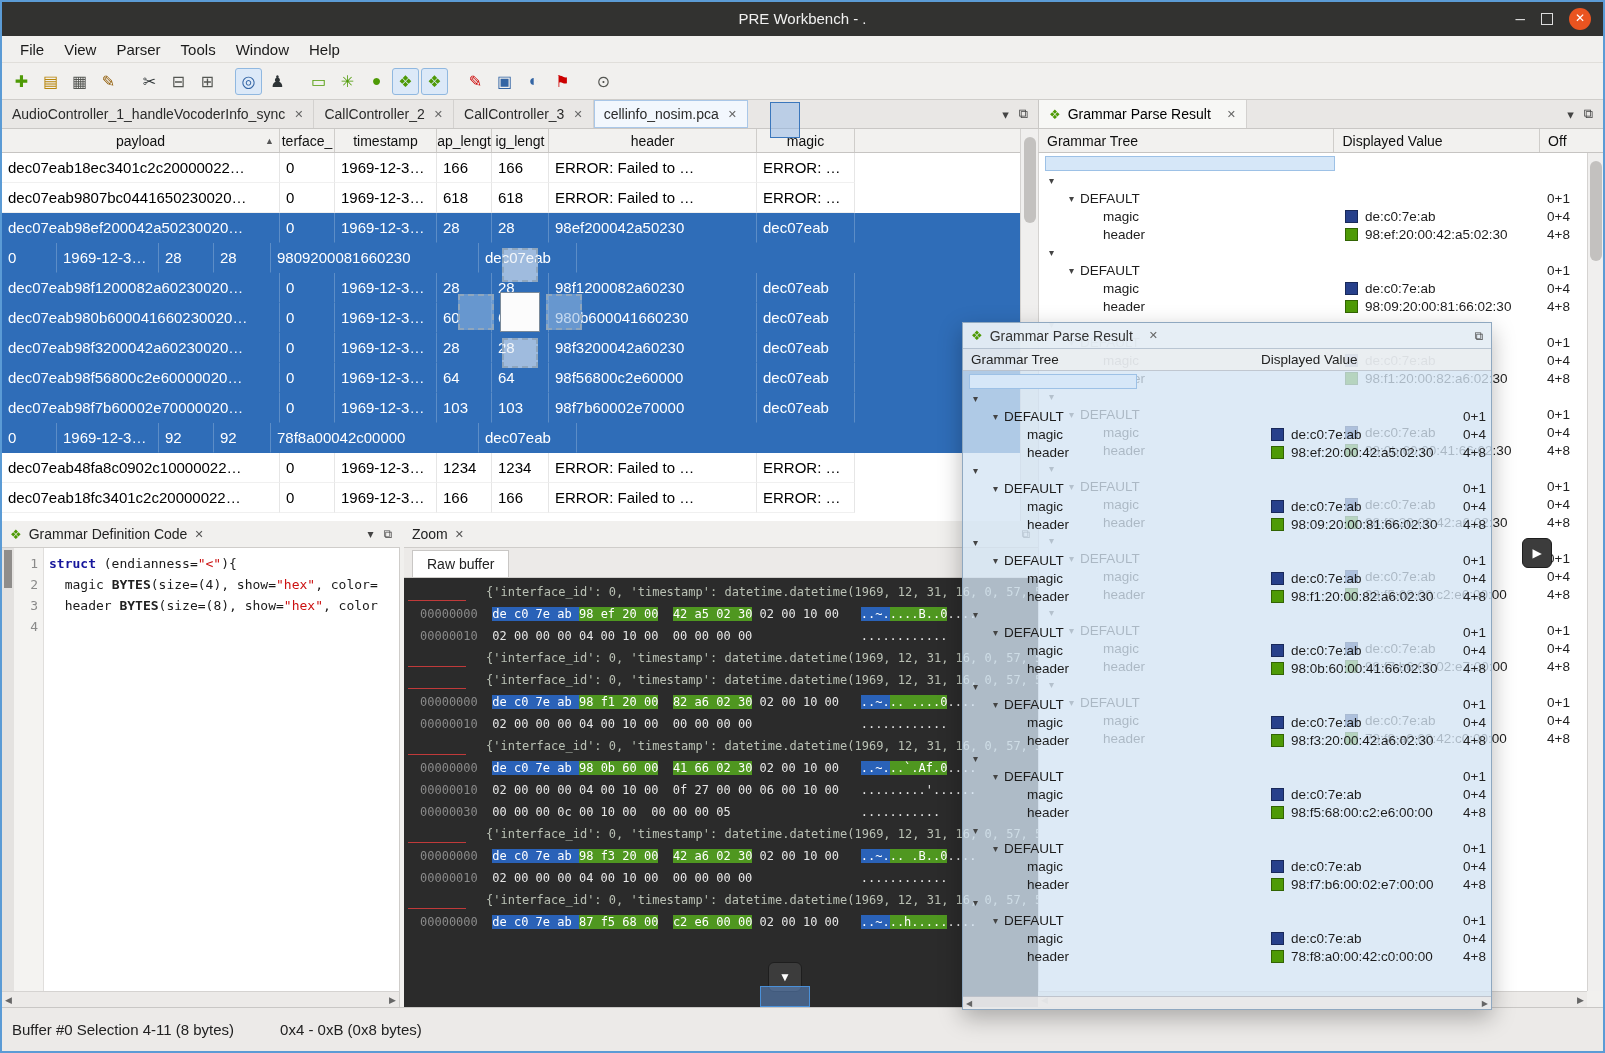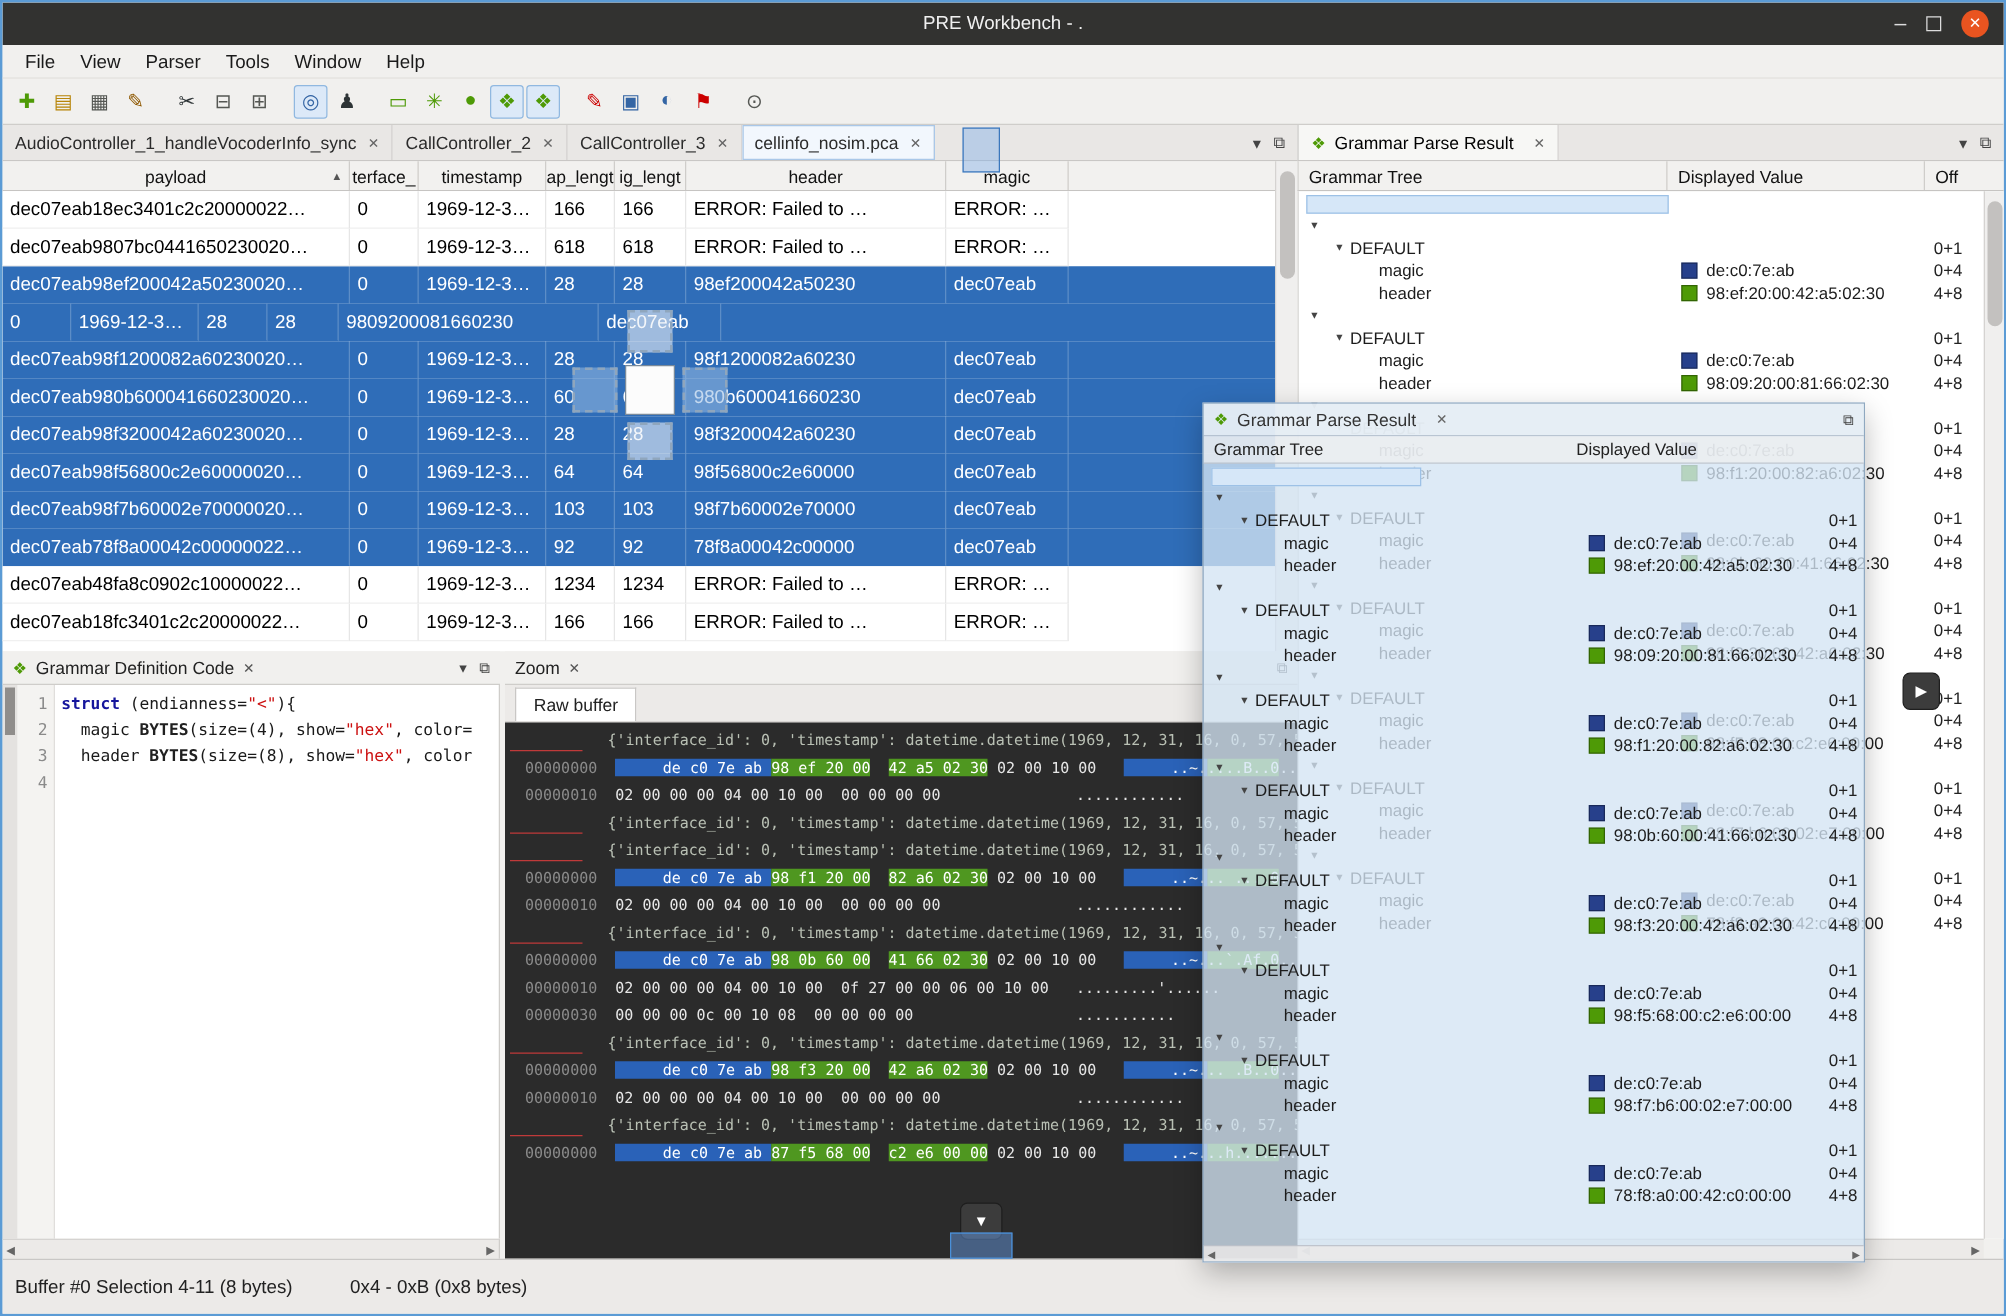--- a/index.html
+++ b/index.html
@@ -75,21 +75,21 @@
   .str{color:#cc1111;}
   .code-hscroll{left:0;top:989px;width:398px;height:16px;background:#eceae8;border-top:1px solid #d5d3d1;display:flex;align-items:center;justify-content:space-between;padding:0 3px;font-size:9px;color:#666;border-right:1px solid #cfcdca;}
   
   .zoom-header{left:402px;top:519px;width:634px;}
   .zoom-tabrow{left:402px;top:546px;width:634px;height:30px;background:#eceae8;border-bottom:1px solid #cfcdca;display:flex;align-items:flex-end;padding-left:8px;}
   .zoom-tab{height:27px;background:#fff;border:1px solid #c9c7c5;border-bottom:none;padding:0 14px;display:flex;align-items:center;font-size:14px;color:#222;}
   .hexbody{left:402px;top:576px;width:634px;height:429px;background:#2b2b2b;overflow:hidden;font-family:"DejaVu Sans Mono",monospace;font-size:12px;line-height:22px;color:#cfcfcf;padding-top:3px;}
   .hexline{white-space:pre;padding-left:16px;}
   .hex-off{color:#8a8a8a;}
   .hx{color:#e6e6e6;}
-  .hb{background:#2a62b8;color:#fff;padding-left:38px;}
+  .hb{background:#2a62b8;color:#fff;}
   .hg{background:#4f9720;color:#fff;}
   .hp{background:#c47b7b;color:#fff;}
   .ann{color:#b9c0b4;padding-left:82px;position:relative;white-space:pre;overflow:hidden;}
   .rl{position:absolute;left:4px;bottom:2px;width:58px;height:1px;background:#c03a3a;}
   
   .statusbar{left:0;top:1005px;width:1601px;height:44px;background:#eceae8;border-top:1px solid #c9c7c5;display:flex;align-items:center;gap:46px;padding-left:10px;font-size:15px;color:#222;}
   
   .dg{position:absolute;border:2px dashed #8fa6bd;background:rgba(235,240,246,.6);}
   .dg-top{left:500px;top:246px;width:36px;height:34px;}
   .dg-left{left:456px;top:292px;width:36px;height:36px;background:rgba(150,185,225,.55);}
@@ -254,21 +254,20 @@
       <div class="trow-p selected">
         <span class="td c0">dec07eab98f7b60002e70000020…</span>
         <span class="td c1">0</span>
         <span class="td c2">1969-12-3…</span>
         <span class="td c3">103</span>
         <span class="td c4">103</span>
         <span class="td c5">98f7b60002e70000</span>
         <span class="td c6">dec07eab</span>
       </div>
       <div class="trow-p selected">
-        <span class="td c0">dec07eab78f8a00042c00000022…</span>
         <span class="td c1">0</span>
         <span class="td c2">1969-12-3…</span>
         <span class="td c3">92</span>
         <span class="td c4">92</span>
         <span class="td c5">78f8a00042c00000</span>
         <span class="td c6">dec07eab</span>
       </div>
       <div class="trow-p">
         <span class="td c0">dec07eab48fa8c0902c10000022…</span>
         <span class="td c1">0</span>
@@ -645,21 +644,21 @@
       <div class="ann">{'interface_id': 0, 'timestamp': datetime.datetime(1969, 12, 31, 16, 0, 57, 57243), 'cap_length': 2<i class="rl"></i></div>
       <div class="hexline"><span class="hex-off">00000000</span><span>  </span><span class="hb">de c0 7e ab </span><span class="hg">98 ef 20 00</span><span class="hx">  </span><span class="hg">42 a5 02 30</span><span class="hx"> 02 00 10 00</span><span>   </span><span class="hb">..~.</span><span class="hg">....B..0</span><span class="hx">....</span></div>
       <div class="hexline"><span class="hex-off">00000010</span><span>  </span><span class="hx">02 00 00 00 04 00 10 00  00 00 00 00</span><span>               </span><span class="hx">............</span></div>
       <div class="ann">{'interface_id': 0, 'timestamp': datetime.datetime(1969, 12, 31, 16, 0, 57, 57244), 'cap_length': 2<i class="rl"></i></div>
       <div class="ann">{'interface_id': 0, 'timestamp': datetime.datetime(1969, 12, 31, 16, 0, 57, 57245), 'cap_length': 2<i class="rl"></i></div>
       <div class="hexline"><span class="hex-off">00000000</span><span>  </span><span class="hb">de c0 7e ab </span><span class="hg">98 f1 20 00</span><span class="hx">  </span><span class="hg">82 a6 02 30</span><span class="hx"> 02 00 10 00</span><span>   </span><span class="hb">..~.</span><span class="hg">.. ....0</span><span class="hx">....</span></div>
       <div class="hexline"><span class="hex-off">00000010</span><span>  </span><span class="hx">02 00 00 00 04 00 10 00  00 00 00 00</span><span>               </span><span class="hx">............</span></div>
       <div class="ann">{'interface_id': 0, 'timestamp': datetime.datetime(1969, 12, 31, 16, 0, 57, 57246), 'cap_length': 6<i class="rl"></i></div>
       <div class="hexline"><span class="hex-off">00000000</span><span>  </span><span class="hb">de c0 7e ab </span><span class="hg">98 0b 60 00</span><span class="hx">  </span><span class="hg">41 66 02 30</span><span class="hx"> 02 00 10 00</span><span>   </span><span class="hb">..~.</span><span class="hg">..`.Af.0</span><span class="hx">....</span></div>
       <div class="hexline"><span class="hex-off">00000010</span><span>  </span><span class="hx">02 00 00 00 04 00 10 00  0f 27 00 00 06 00 10 00</span><span>   </span><span class="hx">.........'......</span></div>
-      <div class="hexline"><span class="hex-off">00000030</span><span>  </span><span class="hx">00 00 00 0c 00 10 08  00 00 00 00</span><span>                  </span><span class="hx">...........</span></div>
+      <div class="hexline"><span class="hex-off">00000030</span><span>  </span><span class="hx">00 00 00 0c 00 10 00  00 00 00 05</span><span>                  </span><span class="hx">...........</span></div>
       <div class="ann">{'interface_id': 0, 'timestamp': datetime.datetime(1969, 12, 31, 16, 0, 57, 57259), 'cap_length': 2<i class="rl"></i></div>
       <div class="hexline"><span class="hex-off">00000000</span><span>  </span><span class="hb">de c0 7e ab </span><span class="hg">98 f3 20 00</span><span class="hx">  </span><span class="hg">42 a6 02 30</span><span class="hx"> 02 00 10 00</span><span>   </span><span class="hb">..~.</span><span class="hg">.. .B..0</span><span class="hx">....</span></div>
       <div class="hexline"><span class="hex-off">00000010</span><span>  </span><span class="hx">02 00 00 00 04 00 10 00  00 00 00 00</span><span>               </span><span class="hx">............</span></div>
       <div class="ann">{'interface_id': 0, 'timestamp': datetime.datetime(1969, 12, 31, 16, 0, 57, 57763), 'cap_length': 6<i class="rl"></i></div>
       <div class="hexline"><span class="hex-off">00000000</span><span>  </span><span class="hb">de c0 7e ab </span><span class="hg">87 f5 68 00</span><span class="hx">  </span><span class="hg">c2 e6 00 00</span><span class="hx"> 02 00 10 00</span><span>   </span><span class="hb">..~.</span><span class="hg">..h.....</span><span class="hx">....</span></div>
     </div>
 
   <div class="abs statusbar">
     <span>Buffer #0  Selection 4-11 (8 bytes)</span>
     <span>0x4 - 0xB (0x8 bytes)</span>

